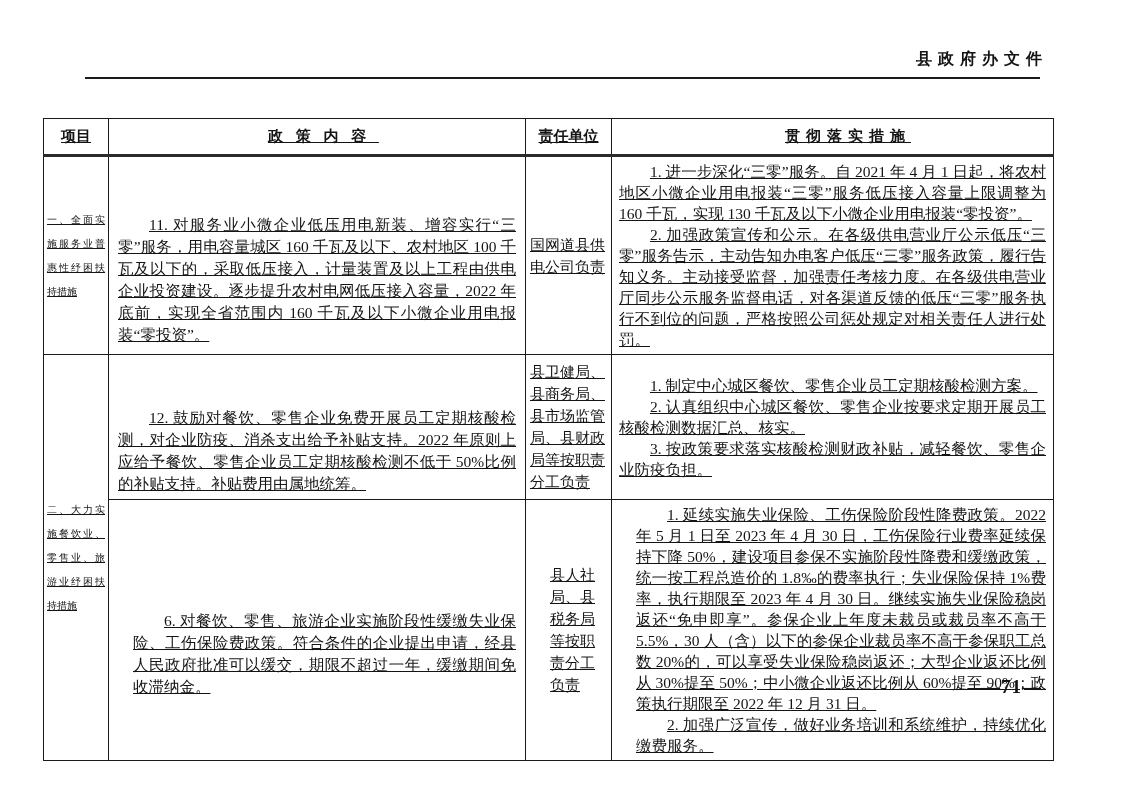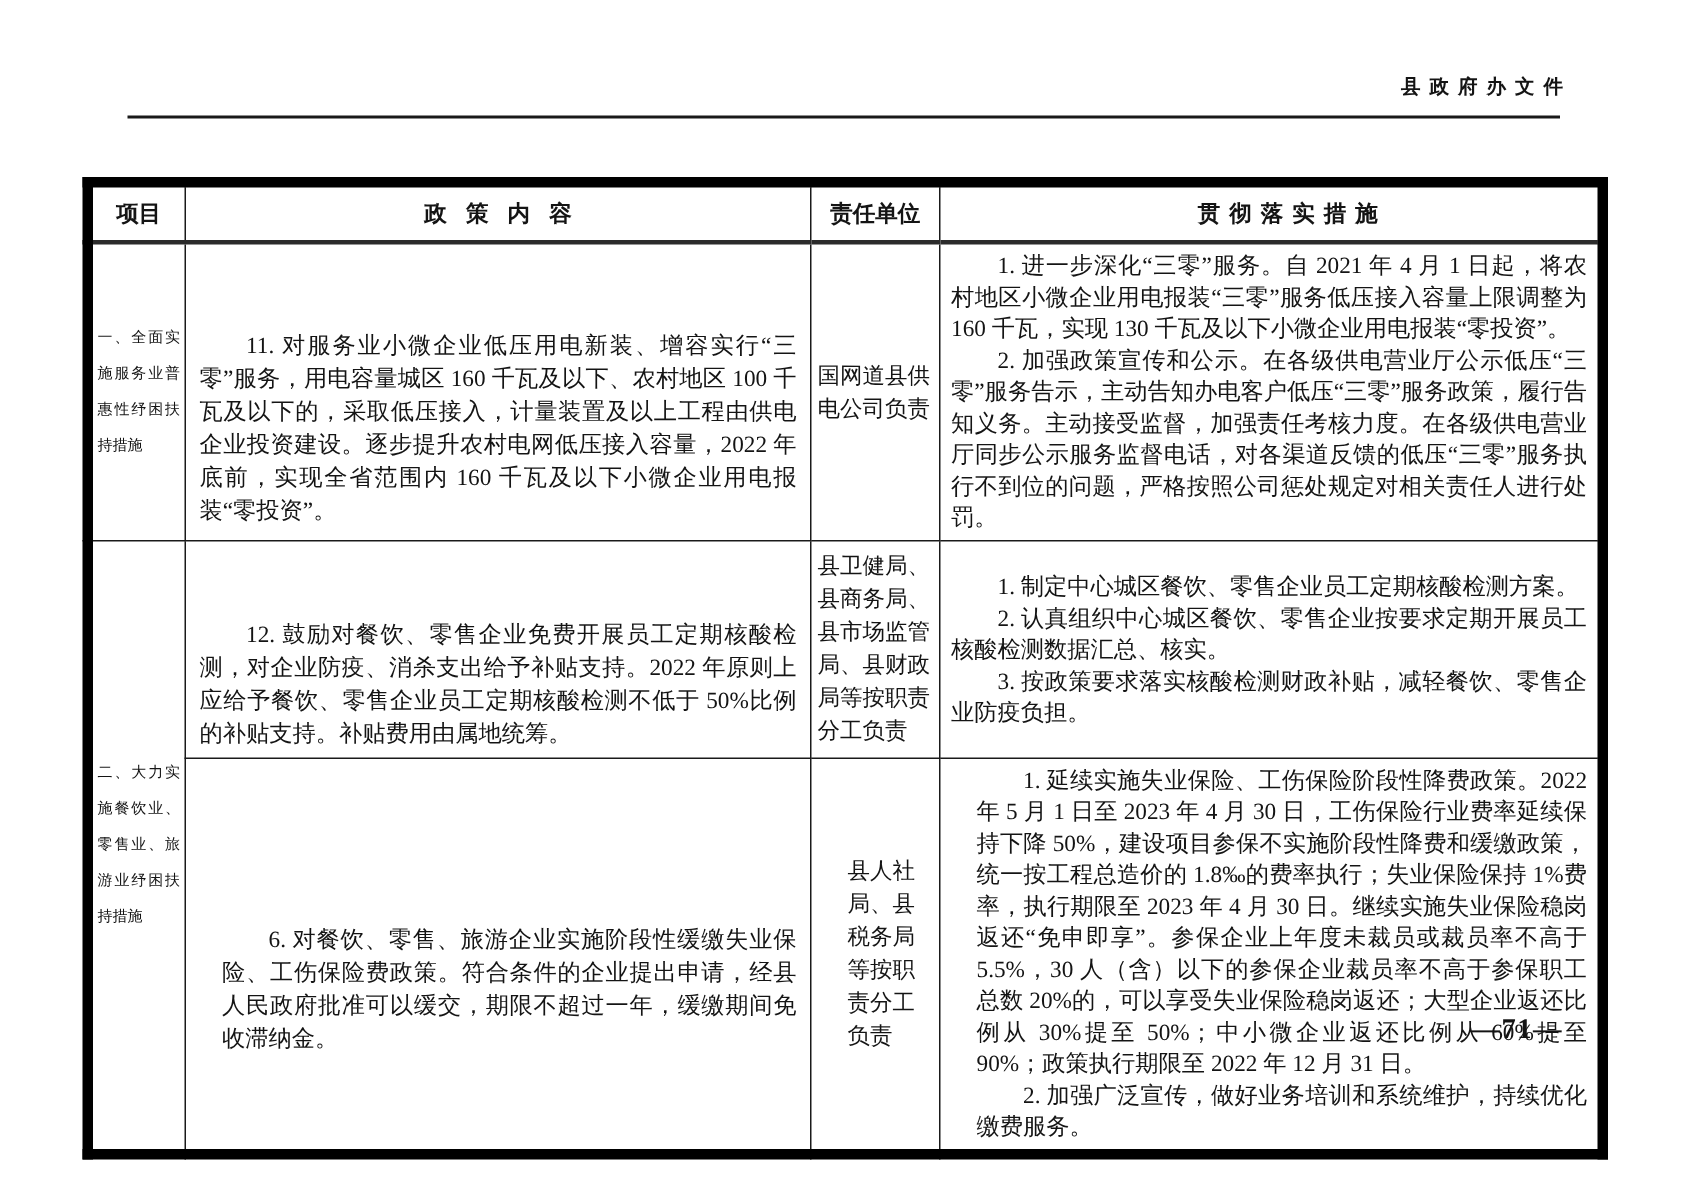--- a/index.html
+++ b/index.html
@@ -11,38 +11,39 @@
     color: #141414;
     overflow: hidden;
   }
 
   
   .doc-header-title {
     position: absolute;
     top: 49px; right: 74px;
     font-family: "Liberation Sans", "DejaVu Sans", sans-serif;
     font-weight: bold;
-    font-size: 13px;
+    font-size: 16px;
     letter-spacing: 6px;
     margin-left: 24px;
   }
   .header-rule {
     position: absolute;
     top: 77px; left: 85px; right: 82px;
     border-top: 2px solid #1a1a1a;
   }
 
   
   table.policy-table {
     position: absolute;
-    left: 55px; top: 118px;
+    left: 43px; top: 118px;
     width: 1010px;
     border-collapse: collapse;
     table-layout: fixed;
-    border: 7px solid #000000;
+    border: 1px solid #000000;
+    text-decoration: underline;
   }
   .policy-table th, .policy-table td {
     border: 1px solid #1a1a1a;
     vertical-align: middle;
     font-size: 15.5px;
   }
   .policy-table thead th {
     border-bottom: 3px solid #2b2b2b;
     font-family: "Liberation Sans", "DejaVu Sans", sans-serif;
     font-weight: bold;

